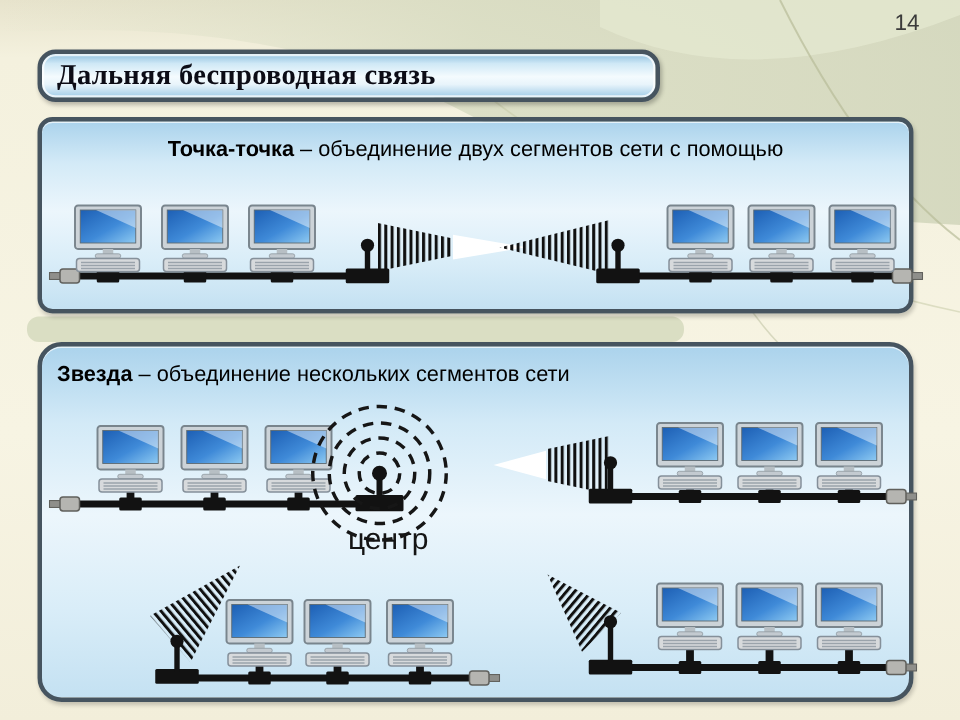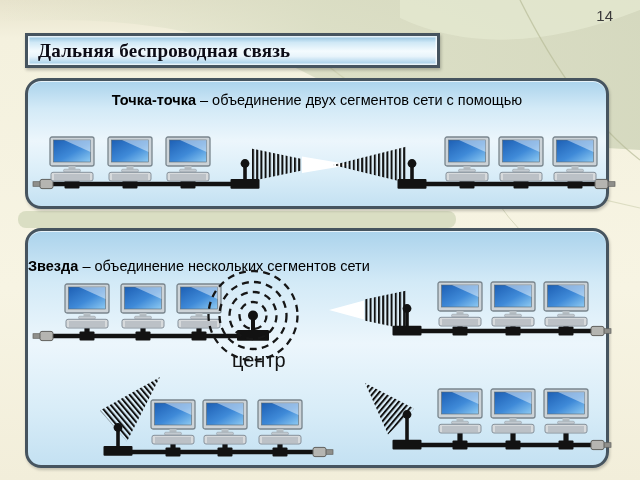--- a/index.html
+++ b/index.html
@@ -5,41 +5,41 @@
   html,body{margin:0;padding:0;}
   body{
     width:640px;height:480px;position:relative;overflow:hidden;
     font-family:"Liberation Sans",sans-serif;
     background:linear-gradient(180deg,#e7e3cc 0%,#f4f1de 8%,#f7f4e3 60%,#f2eeda 100%);
   }
   .bg-svg{position:absolute;left:0;top:0;z-index:0;}
   .page-num{position:absolute;top:7px;right:27px;font-size:15px;color:#3b3b3b;z-index:3;}
   .title-box{
     position:absolute;left:25px;top:33px;width:399px;height:29px;
-    border:3px solid #46545f;border-radius:0;
+    border:3px solid #46545f;border-radius:12px;
     background:linear-gradient(180deg,#8fc0de 0%,#cfe8f6 22%,#f4fbfe 52%,#e8f4fb 70%,#9fcbe7 100%);
     box-shadow:inset 0 0 0 1.5px rgba(255,255,255,.75),1px 2px 3px rgba(0,0,0,.25);
     display:flex;align-items:center;padding-left:10px;z-index:2;
   }
   .title-box span{
     font-family:"Liberation Serif",serif;font-weight:bold;font-size:19px;
     color:#0c0c16;letter-spacing:.2px;
   }
   .panel{
     position:absolute;left:25px;width:584px;box-sizing:border-box;
     border:3px solid #46545f;border-radius:16px;
     background:linear-gradient(180deg,#abd3ec 0%,#d3eaf7 22%,#ecf6fc 48%,#d9edf8 75%,#c4e1f2 100%);
     box-shadow:inset 0 1px 0 rgba(255,255,255,.7),1px 2px 3px rgba(0,0,0,.2);
     z-index:1;
   }
-  #panel1{top:78px;height:131px;}
+  #panel1{top:78px;height:131px;border-radius:10px;}
   #panel2{top:228px;height:240px;}
   .def{text-align:center;font-size:14.5px;color:#000;margin-top:12px;line-height:1.1;}
   .def2{text-align:center;font-size:14.5px;color:#000;margin-top:11px;line-height:1.1;}
-  .def-left{text-align:left;margin-top:27px;font-size:14.5px;color:#000;}
+  .def-left{text-align:left;padding-left:10px;margin-top:11px;font-size:14.5px;color:#000;}
   .bold{font-weight:bold;}
   .center-label{position:absolute;left:204px;top:118px;font-size:20px;color:#141414;}
   .diagram{position:absolute;left:0;top:0;z-index:2;pointer-events:none;}
 </style>
 </head>
 <body>
 
 <svg class="bg-svg" width="640" height="480" viewBox="0 0 640 480">
   <defs>
     <linearGradient id="olv" x1="0" y1="0" x2="1" y2="0">

